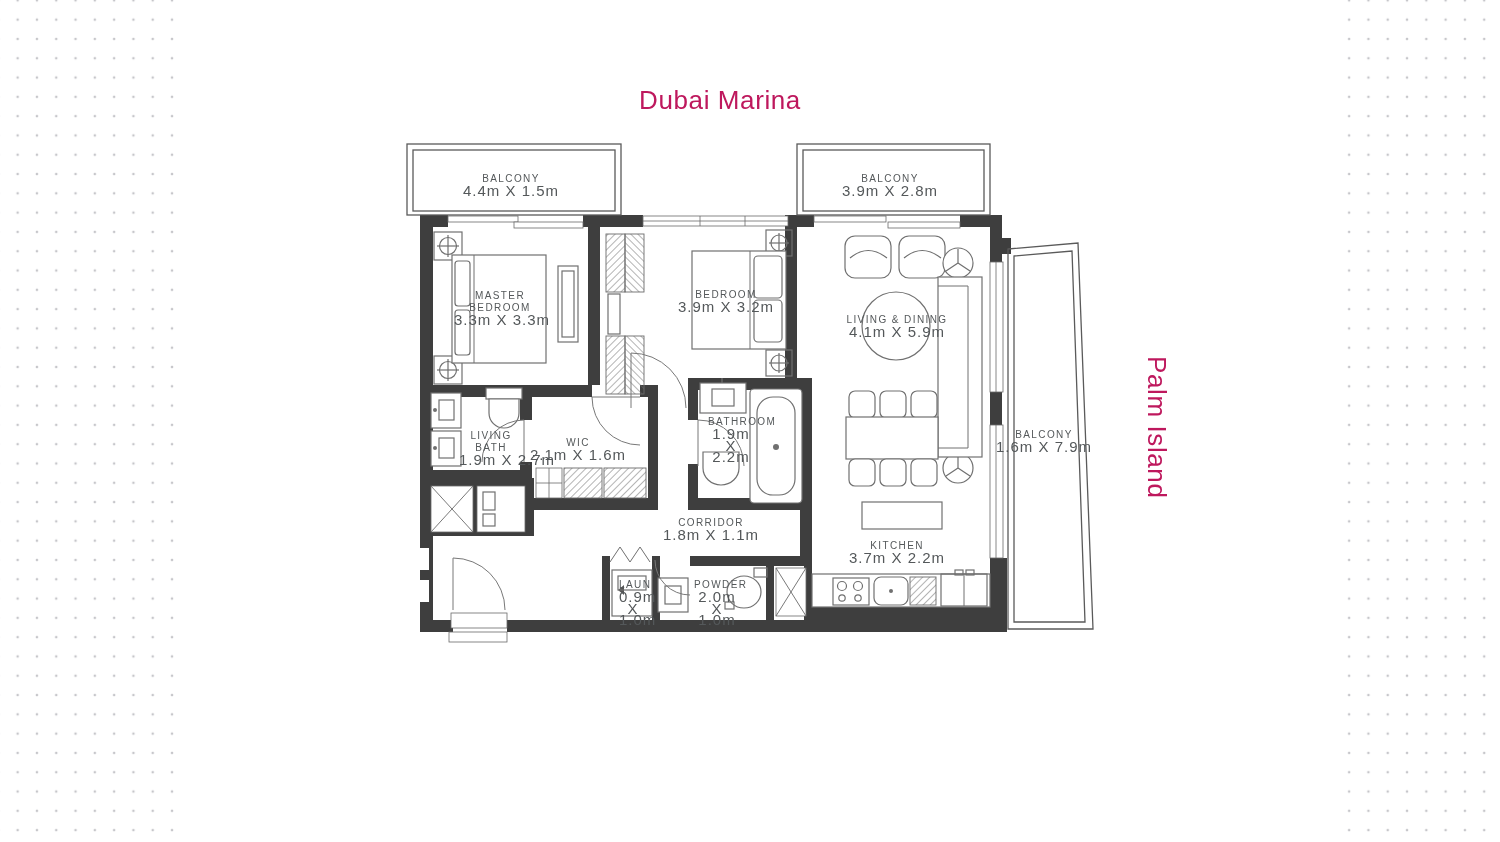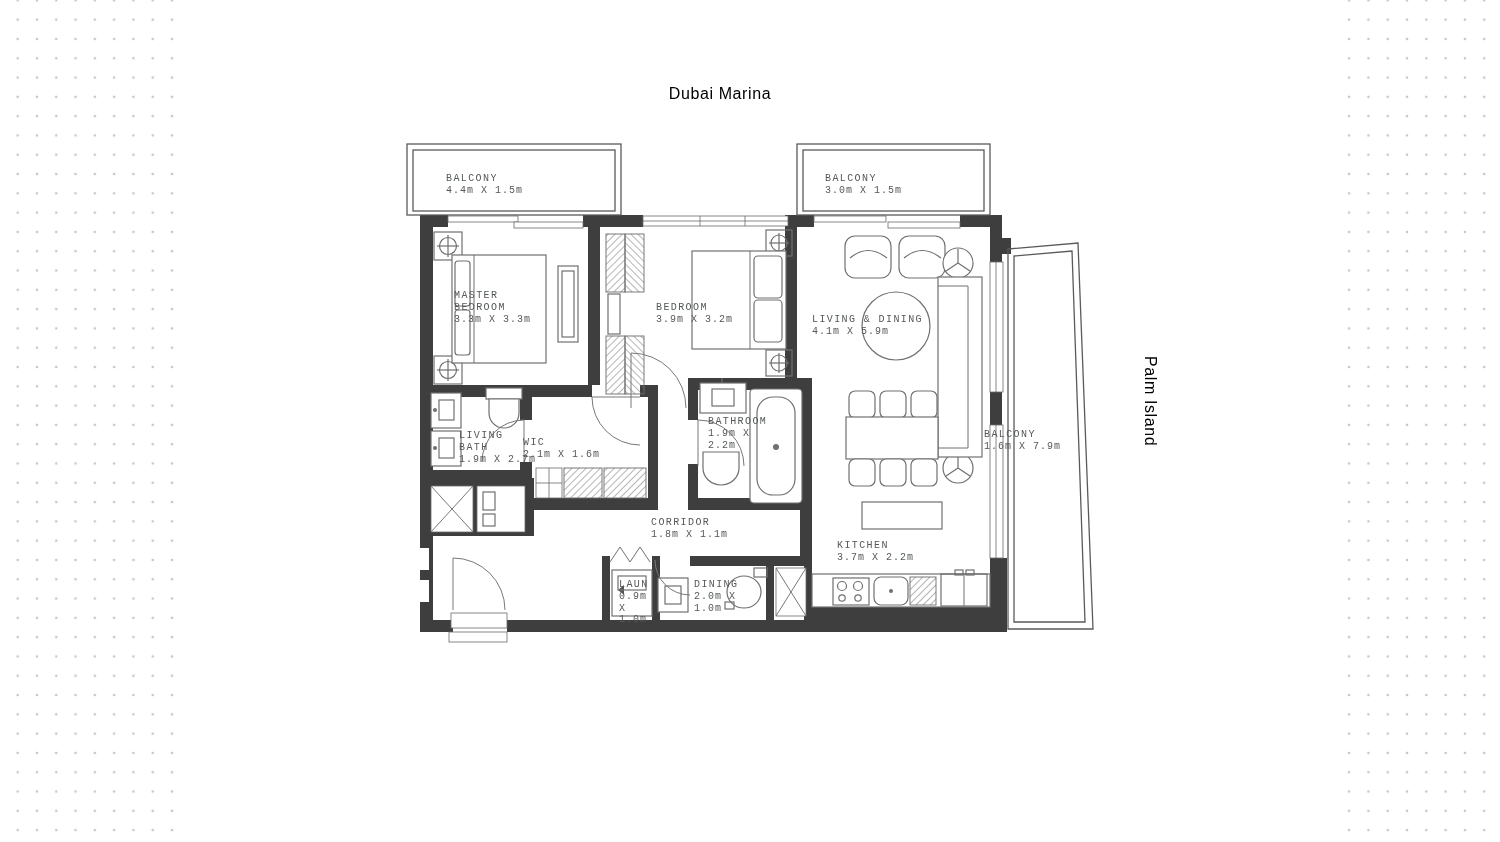--- a/index.html
+++ b/index.html
@@ -16,30 +16,30 @@
     position:absolute;left:174px;top:0;width:1158px;height:842px;background:#ffffff;
   }
   svg{position:absolute;left:0;top:0;}
   .w{fill:#3e3e3e;stroke:none;}
   .fx{fill:#ffffff;stroke:#707070;stroke-width:1.2;}
   .fxn{fill:none;stroke:#707070;stroke-width:1.2;}
   .thin{fill:#ffffff;stroke:#6a6a6a;stroke-width:0.8;}
   .bal{fill:none;stroke:#5a5a5a;stroke-width:1.3;}
   .arc{fill:none;stroke:#787878;stroke-width:1;}
   .area-label{
-    position:absolute;color:#000000;font-size:16px;letter-spacing:0.6px;
+    position:absolute;color:#be185d;font-size:26px;letter-spacing:0.6px;
   }
   .area-top{left:595px;top:85px;width:250px;text-align:center;}
   .area-side{left:1141px;top:356px;writing-mode:vertical-rl;}
   .room-label{
-    position:absolute;transform:translateX(-50%);
-    font-family:Liberation Mono, monospace;color:#54585a;
+    position:absolute;transform:translateX(-50%);text-align:center;
+    font-family:Liberation Sans, sans-serif;color:#54585a;
   }
   .room-label .nm{display:block;font-size:10px;line-height:12px;letter-spacing:1.4px;}
-  .room-label .dm{display:block;font-size:10px;line-height:11.5px;letter-spacing:1px;}
+  .room-label .dm{display:block;font-size:15px;line-height:11.5px;letter-spacing:1px;}
   .nowrap{white-space:nowrap;}
 </style>
 </head>
 <body>
 
 <div class="dots"></div>
 <div class="canvas"></div>
 
 <svg width="1500" height="842" viewBox="0 0 1500 842">
   <defs>
@@ -304,27 +304,27 @@
 
 <div class="area-label area-top">Dubai Marina</div>
 <div class="area-label area-side">Palm Island</div>
 
 <div class="room-label" style="left:511px;top:173px;width:130px">
   <span class="nm">BALCONY</span>
   <span class="dm nowrap">4.4m X 1.5m</span>
 </div>
 <div class="room-label" style="left:890px;top:173px;width:130px">
   <span class="nm">BALCONY</span>
-  <span class="dm nowrap">3.0m X 1.5m</span>
+  <span class="dm nowrap">3.9m X 2.8m</span>
 </div>
 <div class="room-label" style="left:500px;top:290px;width:92px">
   <span class="nm">MASTER BEDROOM</span>
   <span class="dm nowrap">3.3m X 3.3m</span>
 </div>
-<div class="room-label" style="left:726px;top:302px;width:140px">
+<div class="room-label" style="left:726px;top:289px;width:140px">
   <span class="nm">BEDROOM</span>
   <span class="dm nowrap">3.9m X 3.2m</span>
 </div>
 <div class="room-label" style="left:897px;top:314px;width:170px">
   <span class="nm">LIVING &amp; DINING</span>
   <span class="dm nowrap">4.1m X 5.9m</span>
 </div>
 <div class="room-label" style="left:491px;top:430px;width:64px">
   <span class="nm">LIVING BATH</span>
   <span class="dm nowrap">1.9m X 2.7m</span>
@@ -343,19 +343,19 @@
 </div>
 <div class="room-label" style="left:897px;top:540px;width:120px">
   <span class="nm">KITCHEN</span>
   <span class="dm nowrap">3.7m X 2.2m</span>
 </div>
 <div class="room-label" style="left:633px;top:579px;width:28px">
   <span class="nm nowrap">LAUN</span>
   <span class="dm">0.9m X 1.0m</span>
 </div>
 <div class="room-label" style="left:717px;top:579px;width:46px">
-  <span class="nm nowrap">DINING</span>
+  <span class="nm nowrap">POWDER</span>
   <span class="dm">2.0m X 1.0m</span>
 </div>
 <div class="room-label" style="left:1044px;top:429px;width:120px">
   <span class="nm">BALCONY</span>
   <span class="dm nowrap">1.6m X 7.9m</span>
 </div>
 
 </body></html>

